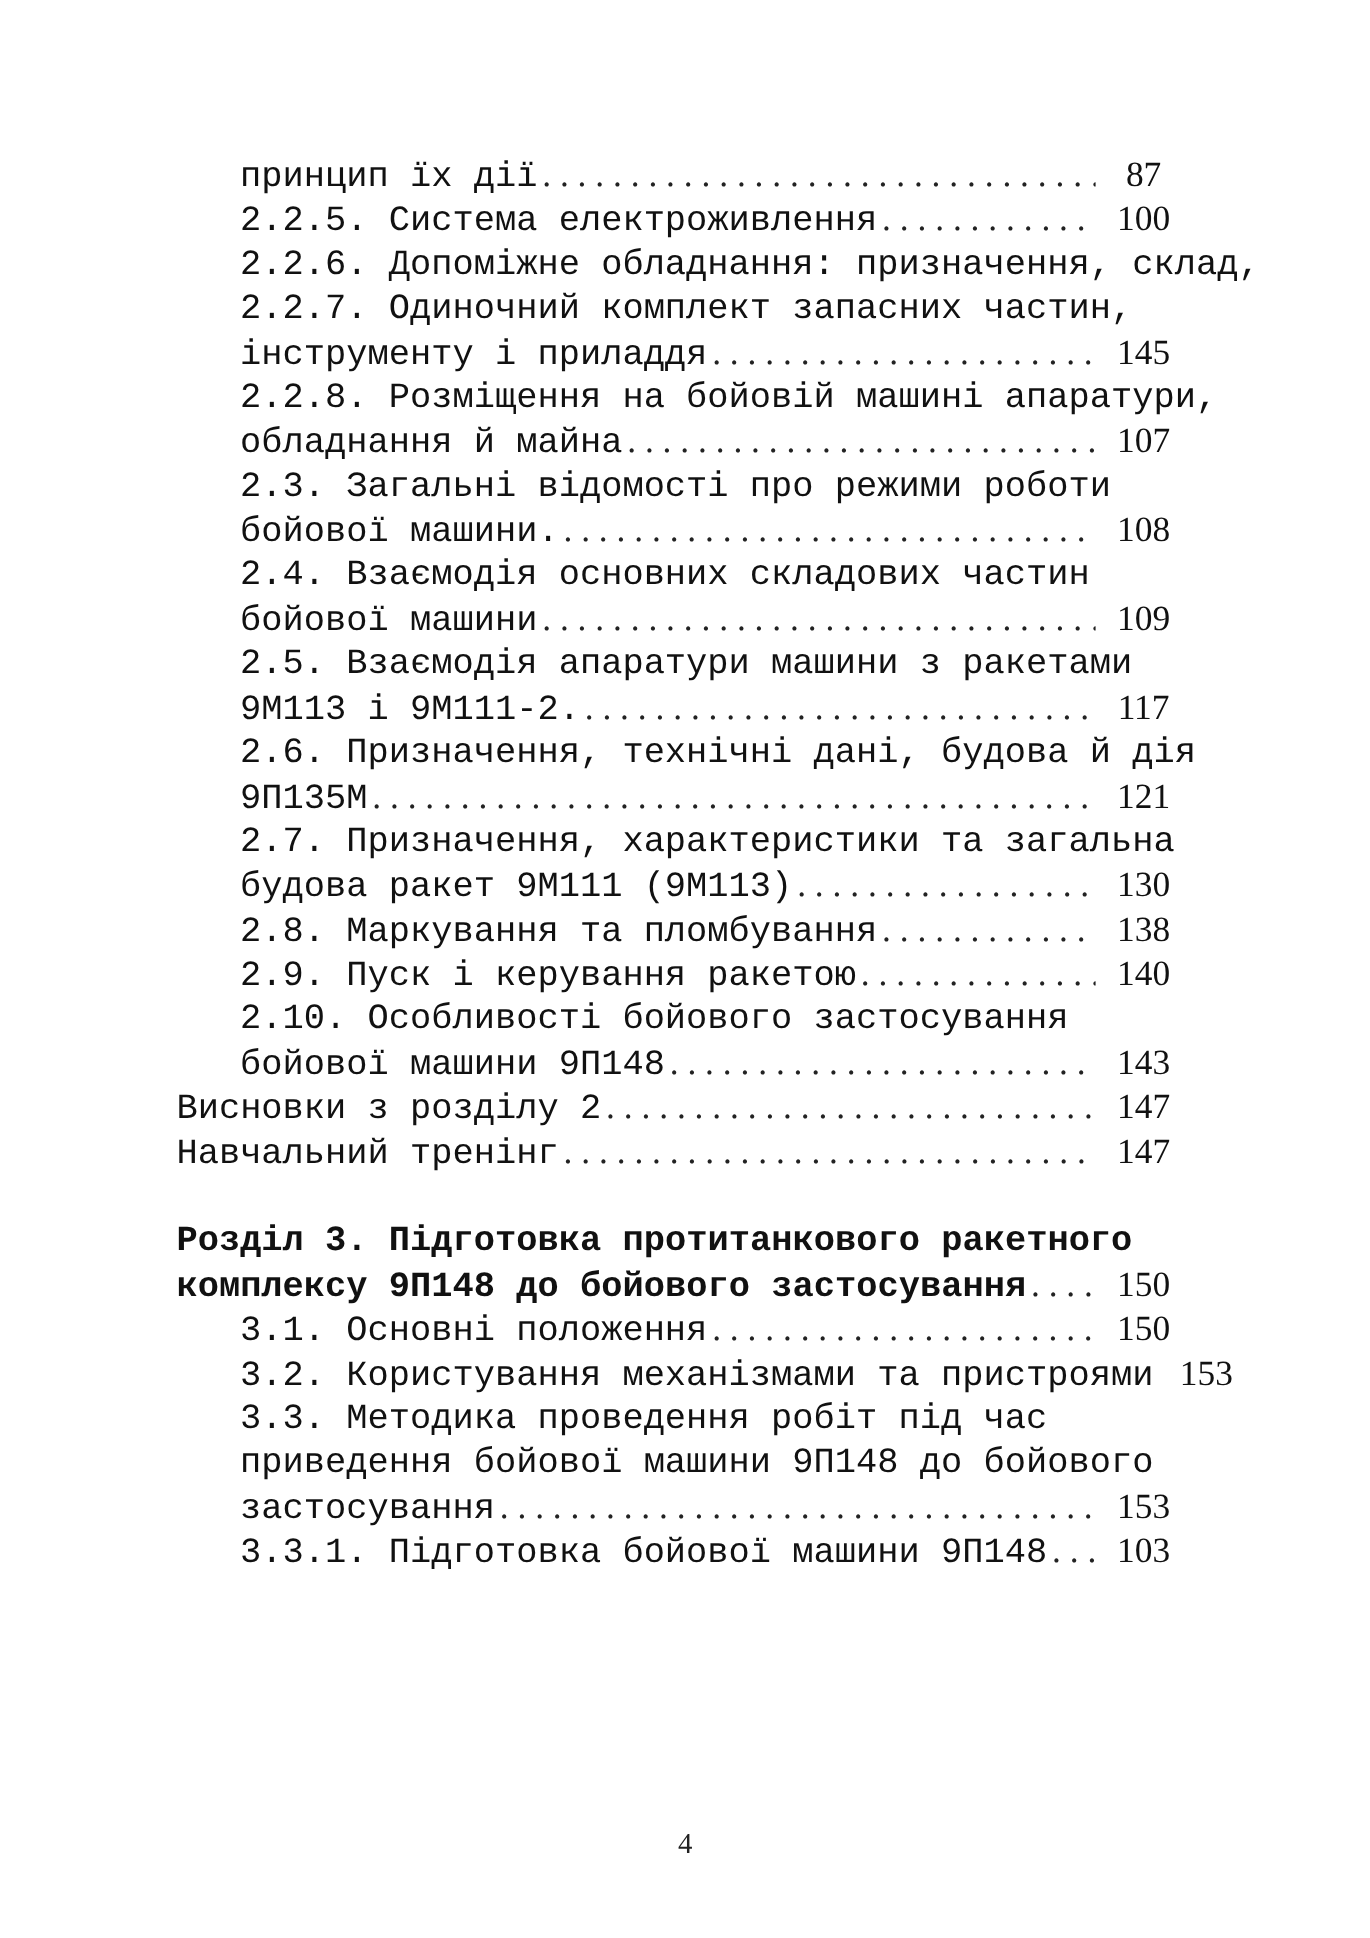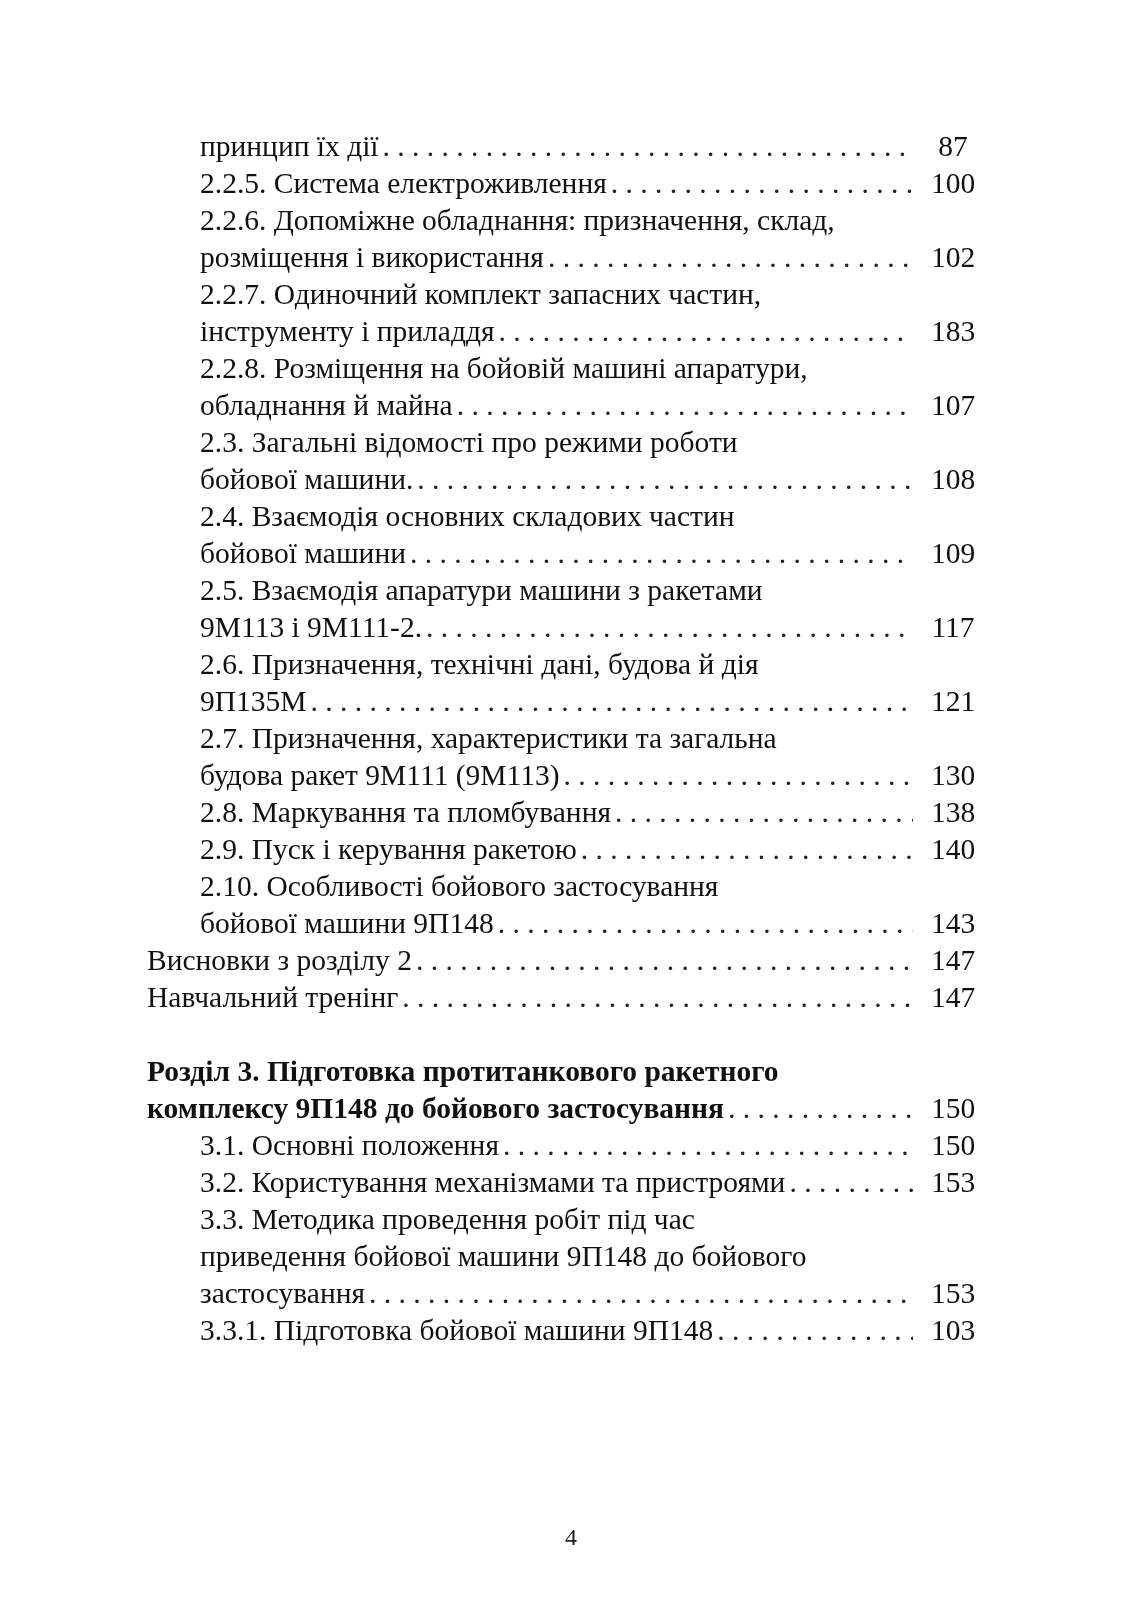--- a/index.html
+++ b/index.html
@@ -26,20 +26,21 @@
       line-height: 37px;
       font-size: 29.5px;
       display: flex;
       align-items: baseline;
       white-space: nowrap;
     }
     .line.l2 { padding-left: 53px; }
     .line.bold { font-weight: bold; }
     .line .text {
       flex: 0 0 auto;
+      font-family: Liberation Mono, monospace;
     }
     .line .leader {
       flex: 1 1 auto;
       overflow: hidden;
       letter-spacing: 6.3px;
       padding-left: 4px;
       font-weight: normal;
       color: #222;
     }
     .line .leader::before {
@@ -79,35 +80,30 @@
   <div class="line l2">
     <span class="text">2.2.5. Система електроживлення</span>
     <span class="leader"></span>
     <span class="page">100</span>
   </div>
 
   <div>
     <div class="line l2">
         <span class="text">2.2.6. Допоміжне обладнання: призначення, склад,</span>
       </div>
-    <div class="line l2">
-      <span class="text">розміщення і використання</span>
-      <span class="leader"></span>
-      <span class="page">102</span>
-    </div>
   </div>
 
   <div>
     <div class="line l2">
         <span class="text">2.2.7. Одиночний комплект запасних частин,</span>
       </div>
     <div class="line l2">
       <span class="text">інструменту і приладдя</span>
       <span class="leader"></span>
-      <span class="page">183</span>
+      <span class="page">145</span>
     </div>
   </div>
 
   <div>
     <div class="line l2">
         <span class="text">2.2.8. Розміщення на бойовій машині апаратури,</span>
       </div>
     <div class="line l2">
       <span class="text">обладнання й майна</span>
       <span class="leader"></span>

